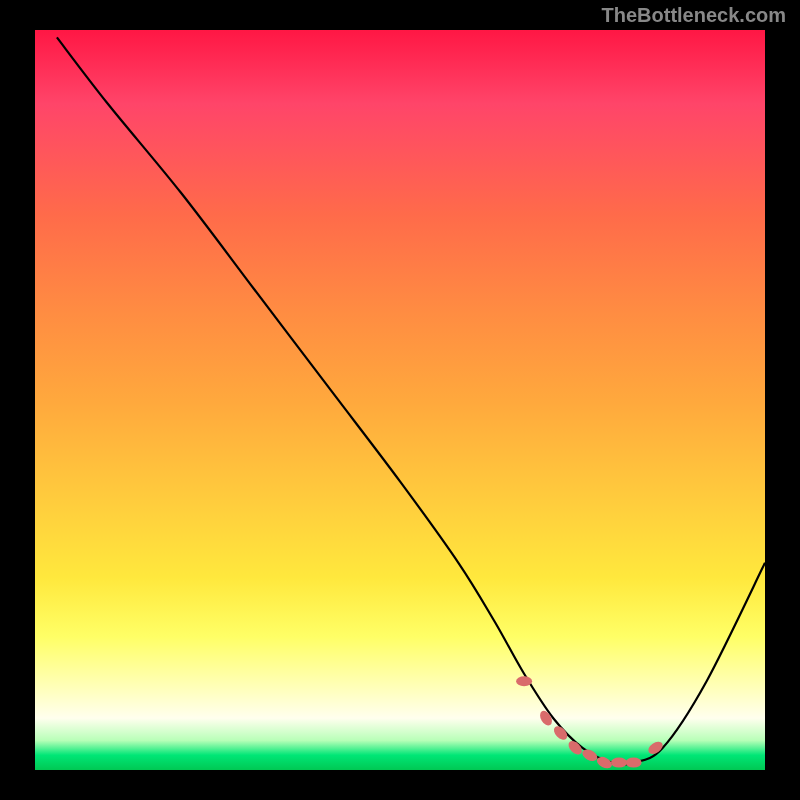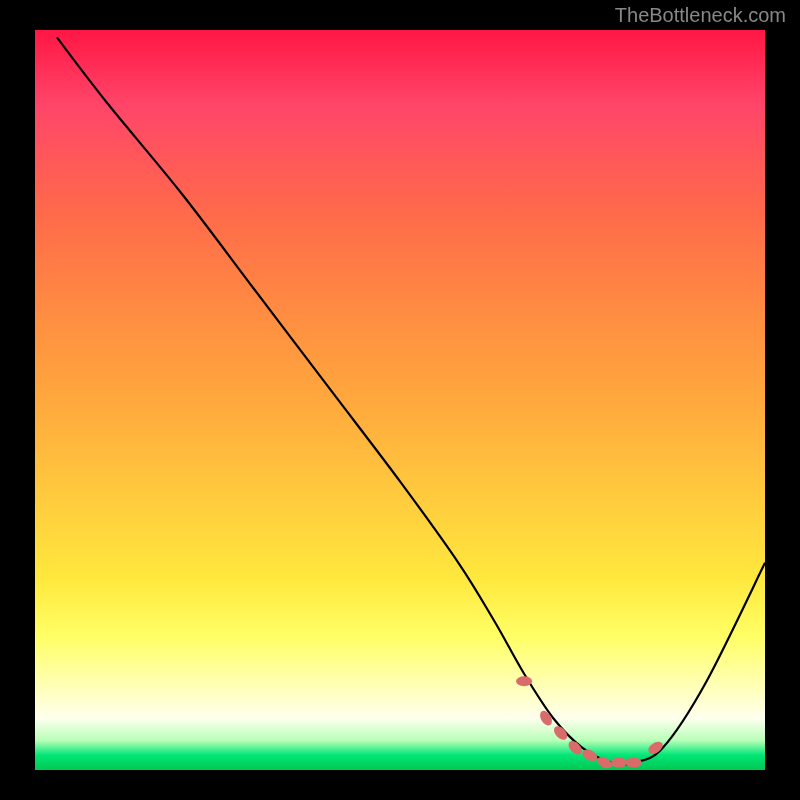--- a/index.html
+++ b/index.html
@@ -9,21 +9,21 @@
     background: #000;
     position: relative;
     font-family: Arial, sans-serif;
   }
   .watermark {
     position: absolute;
     top: 4px;
     right: 14px;
     color: #888;
     font-size: 20px;
-    font-weight: normal;
+    font-weight: bold;
     z-index: 10;
   }
   .plot-area {
     position: absolute;
     left: 35px;
     top: 30px;
     width: 730px;
     height: 740px;
   }
   .gradient-bg {

